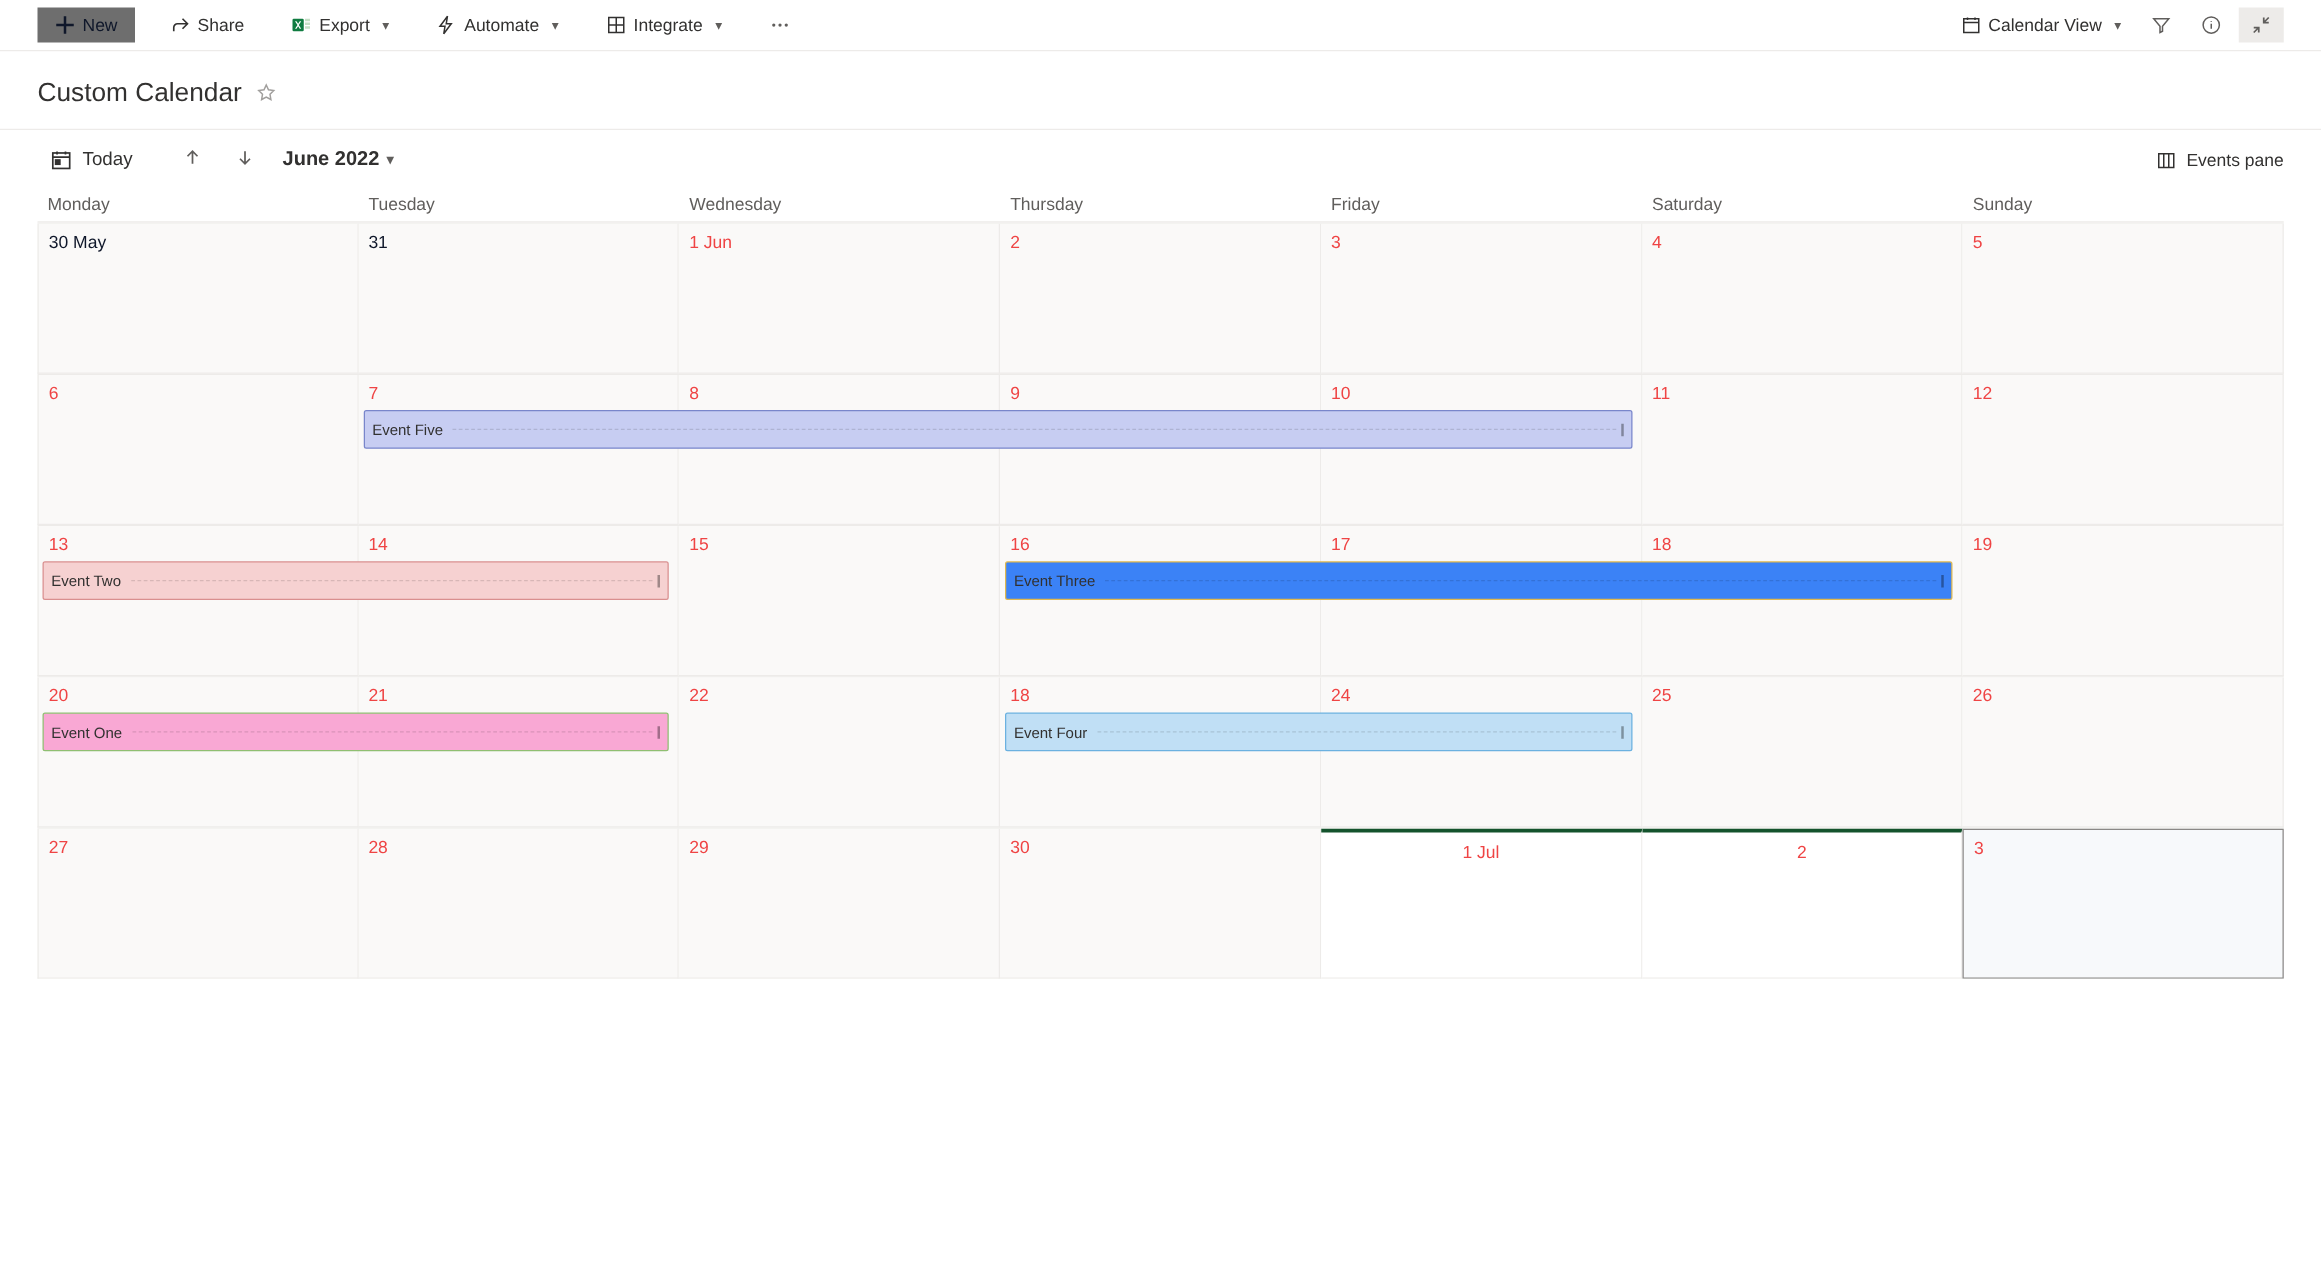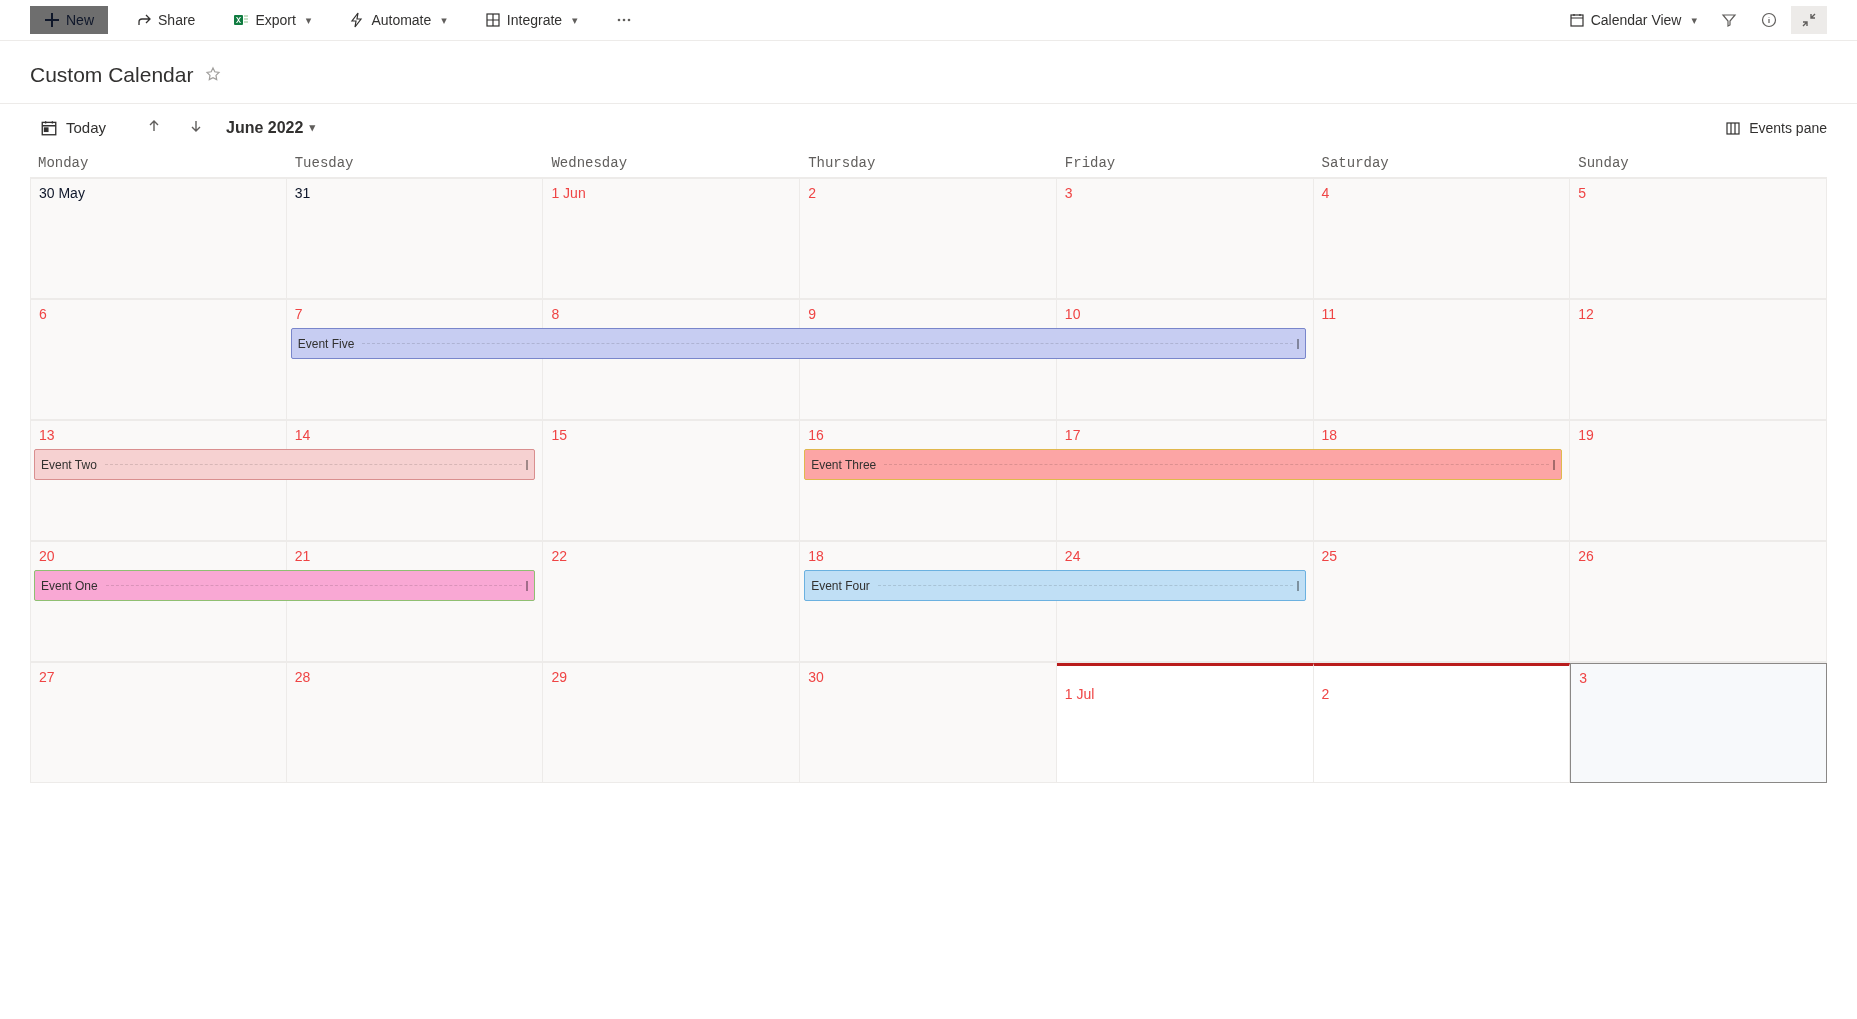--- a/index.html
+++ b/index.html
@@ -26,40 +26,40 @@
     .cal-nav .btn-today { background:none; border:none; display:flex; align-items:center; gap:8px; cursor:pointer; font-size:15px; color:#323130; padding: 4px 6px; }
     .cal-nav .arrow-btn { background:none; border:none; cursor:pointer; padding: 4px 10px; color:#605e5c; }
     .cal-nav .arrow-btn svg { width:16px; height:16px; }
     .cal-nav .month-label { font-size: 16px; font-weight:600; margin-left: 6px; display:flex; align-items:center; gap:6px; cursor:pointer; }
     .cal-nav .right { margin-left:auto; }
     .cal-nav .events-pane-btn { background:none; border:none; display:flex; align-items:center; gap:8px; cursor:pointer; font-size:14px; color:#323130; }
     
     
     .cal-wrap { padding: 0 30px 0 30px; }
     .cal-header { display:grid; grid-template-columns: repeat(7,1fr); border-bottom:1px solid #edebe9; }
-    .cal-header div { padding: 4px 8px 6px; font-size:14px; color:#605e5c;font-family:Liberation Mono, monospace; }
+    .cal-header div { padding: 4px 8px 6px; font-size:14px; color:#605e5c; }
     .cal-body { display:grid; grid-template-columns: repeat(7,1fr); grid-auto-rows: 120px; position:relative; border-top:1px solid #edebe9; }
     .cell { border-right:1px solid #edebe9; border-bottom:1px solid #edebe9; padding: 6px 8px; position:relative; background:#faf9f8; }
     .cell:first-child { border-left:1px solid #edebe9; }
     .cell .datenum { font-size:14px; color:#ef4444; }
     .cell.muted .datenum { color:#0f172a; }
     .cell.today { background:#fff; }
-    .cell.today-top { border-top: 3px solid #b91c1c; padding-top:20px; }
+    .cell.today-top { border-top: 3px solid #14532d; padding-top:7px;text-align:center; }
     .cell.future-month { background:#fff; }
     .cell.highlight { border: 1px solid #8a8886; background:#f7f9fb; }
     
     
     .events-layer { position:absolute; left:0; right:0; top:28px; pointer-events:none; }
     .event-bar { position:absolute; height:31px; border-radius:2px; border:1px solid; display:flex; align-items:center; padding:0 6px; font-size:12px; pointer-events:auto; cursor:pointer; }
     .event-bar .tail { margin-left:auto; font-size:10px; letter-spacing:2px; opacity:0.5; flex:1; border-top:1px dashed rgba(0,0,0,0.25); margin-left:8px; height:0; }
     .event-bar .endcap { width:0; border-right: 2px solid rgba(0,0,0,0.35); height:10px; margin-left:4px; }
     
     .ev-purple { background:#c7cdf2; border-color:#7986cb; }
     .ev-red { background:#f6d1d1; border-color:#d98f8f; }
-    .ev-yellow { background:#fca5a5; border-color:#e0b84d; }
+    .ev-yellow { background:#3b82f6; border-color:#e0b84d; }
     .ev-green { background:#f9a8d4; border-color:#8fbf72; }
     .ev-blue { background:#c0dff5; border-color:#6bb1e0; }
     
     .first-arrow-group { margin-left: 18px; }
   </style>
 </head>
 <body>
 
 <div class="toolbar">
   <button class="btn-primary">

